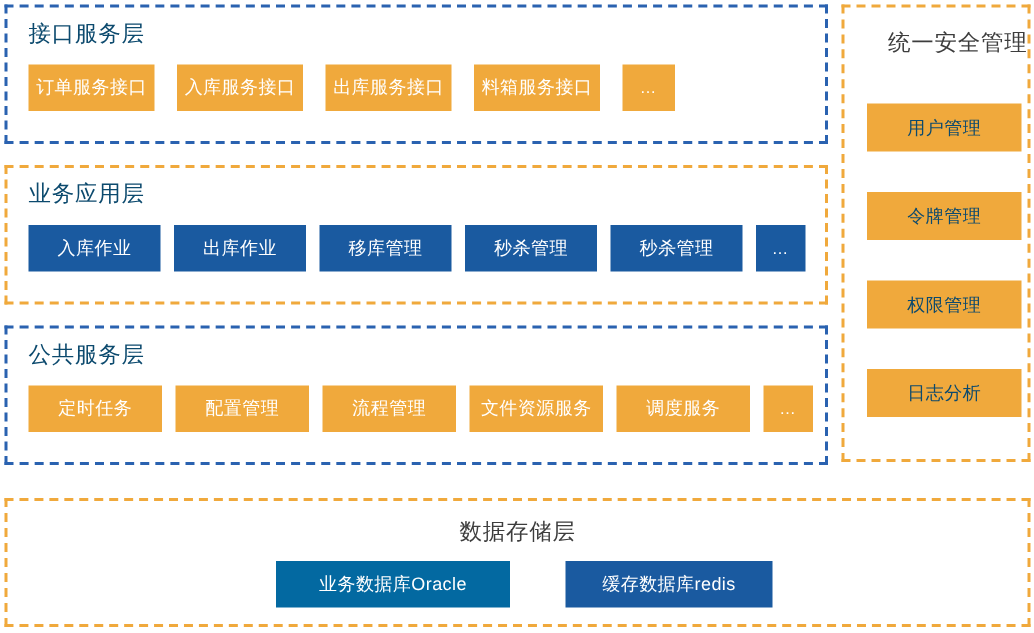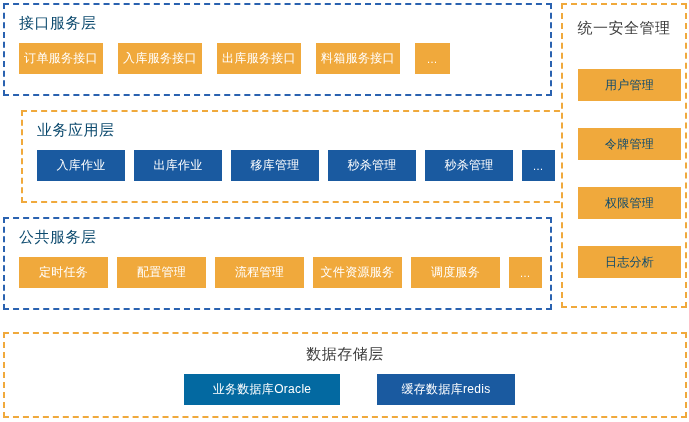--- a/index.html
+++ b/index.html
@@ -84,21 +84,21 @@
     width: 126px;
     height: 305px;
     border: 2px dashed #F0A93C;
     background: #ffffff;
   }
   #security-panel .panel-title {
     position: absolute;
     top: 14px;
     left: 0;
     width: 100%;
-    text-align: center;
+    text-align: right;
     font-size: 15px;
     color: #3d3d3d;
     letter-spacing: 0.5px;
   }
   .security-chip {
     position: absolute;
     left: 15px;
     width: 103px;
     height: 32px;
     background: #F0A93C;
@@ -154,21 +154,21 @@
     <div class="layer-title">接口服务层</div>
     <div class="chip-row">
       <div class="chip orange">订单服务接口</div>
       <div class="chip orange">入库服务接口</div>
       <div class="chip orange">出库服务接口</div>
       <div class="chip orange">料箱服务接口</div>
       <div class="chip orange ellipsis">…</div>
     </div>
   </div>
 
-  <div class="layer-panel gold-border" id="layer-business" style="left:21px; top:110px; width:549px; height:93px;text-decoration:underline;">
+  <div class="layer-panel gold-border" id="layer-business" style="left:3px; top:110px; width:549px; height:93px;text-decoration:underline;">
     <div class="layer-title">业务应用层</div>
     <div class="chip-row">
       <div class="chip blue">入库作业</div>
       <div class="chip blue">出库作业</div>
       <div class="chip blue">移库管理</div>
       <div class="chip blue">秒杀管理</div>
       <div class="chip blue">秒杀管理</div>
       <div class="chip blue ellipsis">…</div>
     </div>
   </div>

